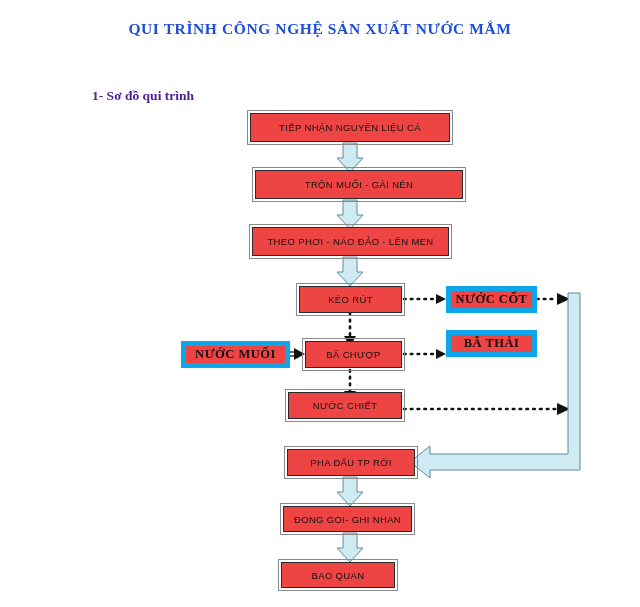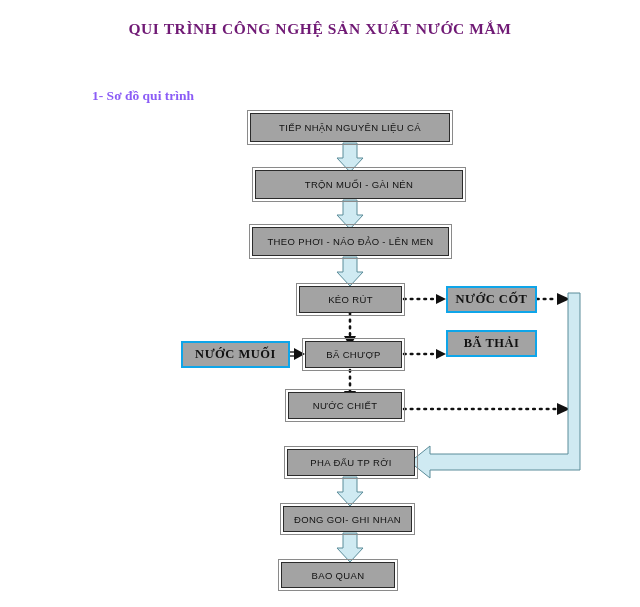--- a/index.html
+++ b/index.html
@@ -23,67 +23,67 @@
     left: 0;
     width: 640px;
     text-align: center;
   }
   .title-line {
     font-family: "Liberation Serif", serif;
     font-weight: bold;
     font-size: 15.5px;
     letter-spacing: 0.6px;
     line-height: 22px;
-    color: #701a75;
+    color: #1d4ed8;
     white-space: nowrap;
   }
   .subtitle {
     position: absolute;
     top: 88px;
     left: 92px;
     font-family: "Liberation Serif", serif;
     font-weight: bold;
     font-size: 13.5px;
-    color: #8b5cf6;
+    color: #4c1d95;
     white-space: nowrap;
   }
 
   
   #flow {
     position: absolute;
     top: 0;
     left: 0;
     width: 640px;
     height: 607px;
   }
 
   
   .box {
     position: absolute;
     box-sizing: border-box;
     display: flex;
     align-items: center;
     justify-content: center;
-    background: #a3a3a3;
+    background: #ef4444;
     text-align: center;
     white-space: nowrap;
     z-index: 5;
   }
   
   .box.proc {
     border: 1px solid #2b2b2b;
     outline: 1px solid #8a8a8a;
     outline-offset: 2px;
     font-size: 9.5px;
     letter-spacing: 0.35px;
     color: #111;
   }
   
   .box.plain {
-    border: 2px solid #0ea5e9;
+    border: 5px solid #0ea5e9;
     font-family: "Liberation Serif", serif;
     font-weight: bold;
     font-size: 12.5px;
     letter-spacing: 0.5px;
     color: #111;
   }
 </style>
 </head>
 <body>
 

